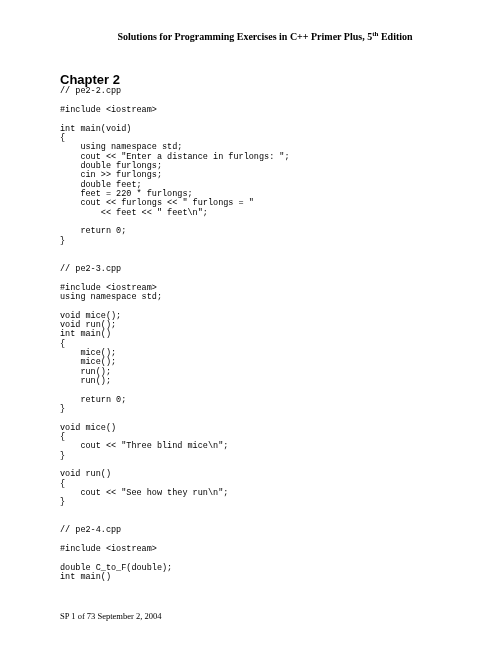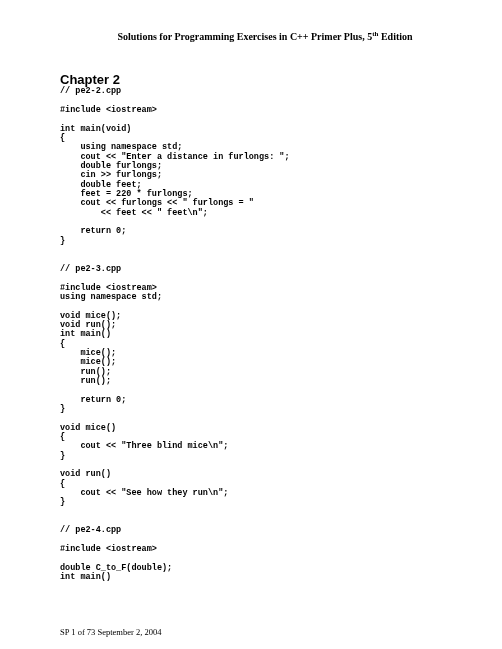--- a/index.html
+++ b/index.html
@@ -32,26 +32,25 @@
     font-family: Arial, Helvetica, sans-serif;
     font-weight: bold;
     font-size: 13px;
   }
   pre.code {
     font-family: "Courier New", monospace;
     font-size: 8.5px;
     line-height: 1.1;
     margin: 0;
     white-space: pre;
-    font-weight: bold;
   }
   .footer {
     position: absolute;
     left: 60px;
-    bottom: 12px;
+    bottom: 28px;
     font-family: "Times New Roman", serif;
     font-size: 8.5px;
   }
 </style>
 </head>
 <body>
 
 <div class="page">
   <div class="header">
     <span>Solutions for Programming Exercises in C++ Primer Plus, 5</span><span class="sup">th</span><span> Edition</span>

